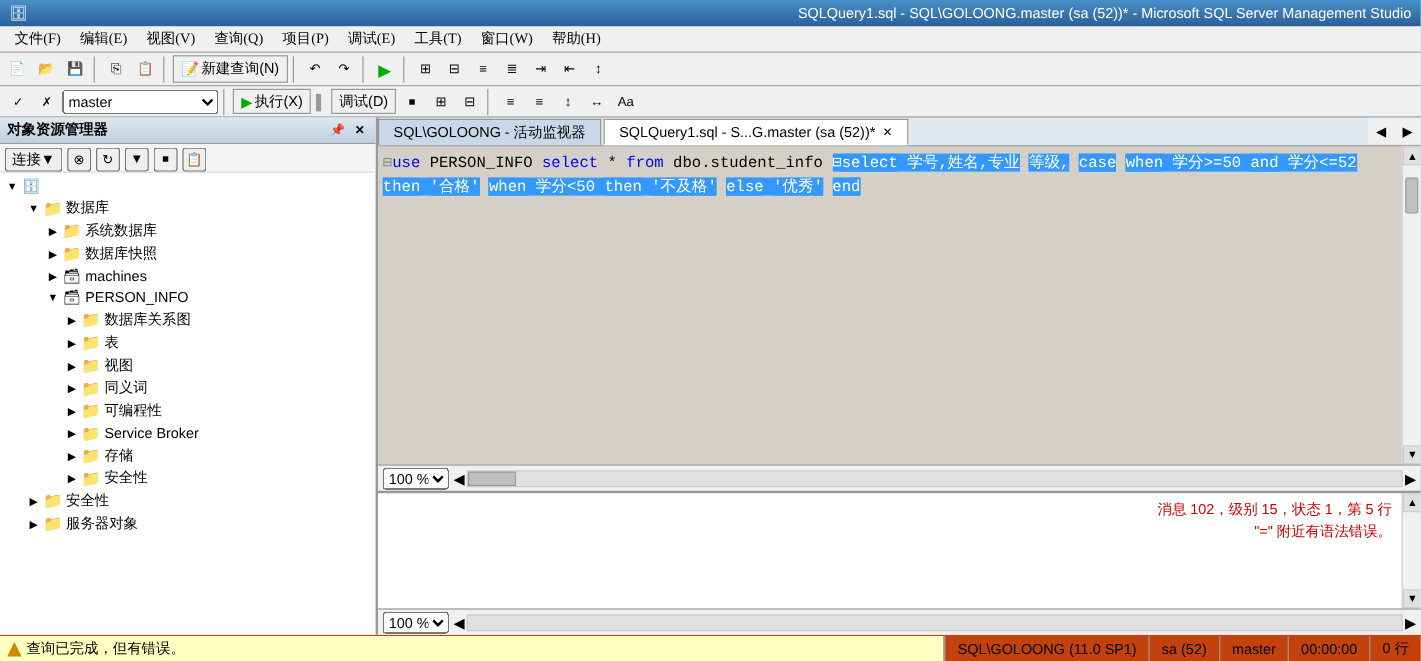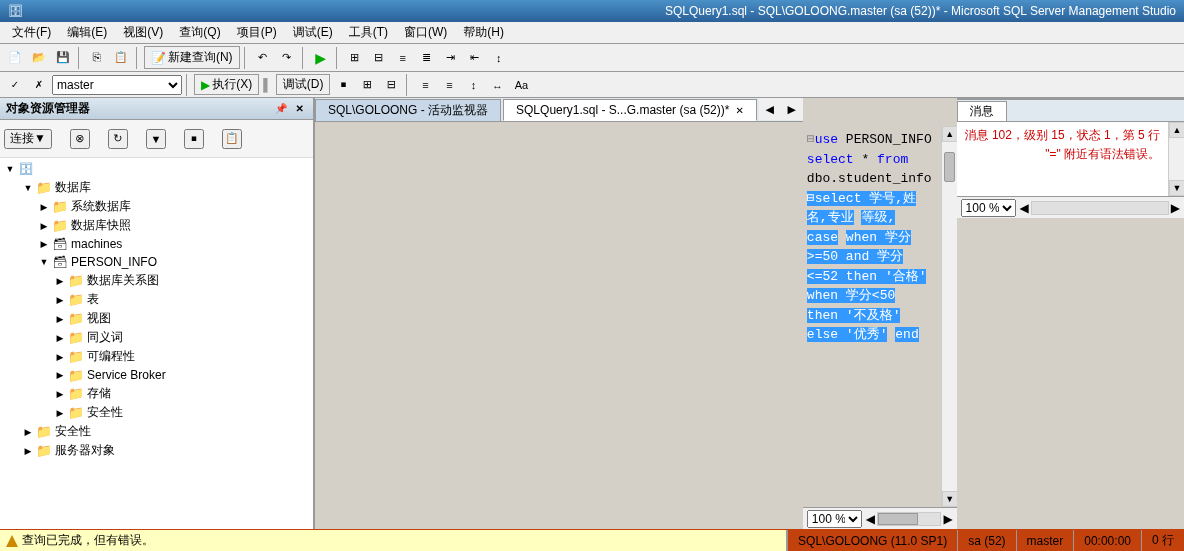--- a/index.html
+++ b/index.html
@@ -19,20 +19,21 @@
 
     
     .menu-bar {
       background: #f0f0f0;
       height: 22px;
       display: flex;
       align-items: center;
       padding: 0 4px;
       border-bottom: 1px solid #999;
       font-size: 12px;
+      font-family: Liberation Serif, serif;
     }
     .menu-item {
       padding: 2px 8px;
       cursor: pointer;
       white-space: nowrap;
     }
 
     
     .toolbar {
       background: #f0f0f0;
@@ -109,26 +110,26 @@
       font-size: 12px;
       font-weight: bold;
       border-bottom: 1px solid #999;
       justify-content: space-between;
     }
     .panel-header-buttons { display: flex; gap: 2px; }
     .panel-header-btn { font-size: 10px; cursor: pointer; padding: 1px 3px; }
 
     .oe-toolbar {
       background: #f5f5f5;
-      height: 38px;
-      display: flex;
-      align-items: center;
+      height: 24px;
+      display: flex;
+      align-items: flex-end;
       padding: 0 4px;
       border-bottom: 1px solid #ddd;
-      gap: 18px;
+      gap: 4px;
     }
     .oe-btn { width: 20px; height: 20px; display: flex; align-items: center; justify-content: center; cursor: pointer; font-size: 11px; }
 
     .tree-view {
       flex: 1;
       overflow-y: auto;
       overflow-x: hidden;
       font-size: 12px;
       padding: 2px 0;
     }
@@ -144,20 +145,21 @@
     .folder-icon { color: #ffd700; font-size: 13px; }
     .server-icon { color: #4a90c8; }
     .indent1 { padding-left: 20px; }
     .indent2 { padding-left: 36px; }
     .indent3 { padding-left: 52px; }
 
     
     .right-panel {
       flex: 1;
       display: flex;
+      flex-direction: column;
       overflow: hidden;
     }
 
     
     .tab-bar {
       background: #e0e8f0;
       height: 24px;
       display: flex;
       align-items: flex-end;
       border-bottom: 1px solid #999;
@@ -296,21 +298,20 @@
     }
     .scroll-arrow { width: 16px; height: 16px; display: flex; align-items: center; justify-content: center; cursor: pointer; font-size: 9px; background: #e0e0e0; border: 1px solid #ccc; }
     .scroll-track { flex: 1; background: #f0f0f0; position: relative; }
     .scroll-thumb { position: absolute; top: 10px; left: 2px; right: 2px; height: 30px; background: #c0c0c0; border: 1px solid #999; border-radius: 2px; }
 
     .editor-row {
       display: flex;
       flex: 1;
       min-height: 0;
       overflow: hidden;
-      margin-top: 28px;
     }
 
     .warning-tri { display: inline-block; width: 0; height: 0; border-left: 6px solid transparent; border-right: 6px solid transparent; border-bottom: 12px solid #cc8800; margin-right: 4px; }
   </style>
 </head>
 <body>
 
 <div class="title-bar">
   <span style="margin-right:6px;">🗄</span>
   <span class="title">SQLQuery1.sql - SQL\GOLOONG.master (sa (52))* - Microsoft SQL Server Management Studio</span>
@@ -544,25 +545,20 @@
         </select>
         <span style="margin-left:4px;">◀</span>
         <div style="flex:1; height:14px; background:#e0e0e0; margin:0 2px; border:1px solid #ccc;">
           <div style="width:40px; height:100%; background:#c0c0c0; border:1px solid #999;"></div>
         </div>
         <span>▶</span>
       </div>
     </div>
 
     <div class="results-panel">
-      <div class="results-tab-bar">
-        <div class="results-tab">
-          <span>消息</span>
-        </div>
-      </div>
       <div style="display:flex; flex:1; overflow:hidden;">
         <div class="results-content">
           <div>消息 102，级别 15，状态 1，第 5 行</div>
           <div>"=" 附近有语法错误。</div>
         </div>
         <div class="v-scrollbar">
           <div class="scroll-arrow">▲</div>
           <div class="scroll-track"></div>
           <div class="scroll-arrow">▼</div>
         </div>

